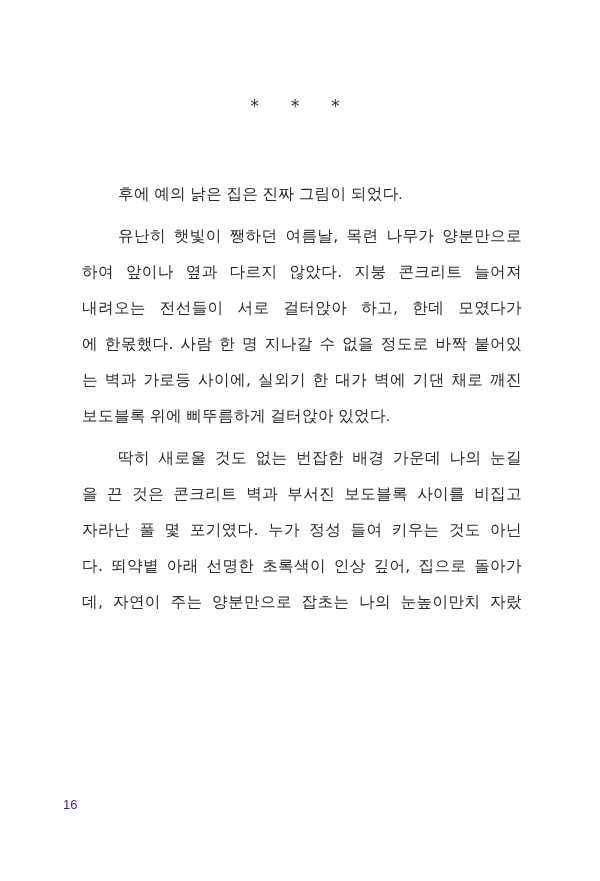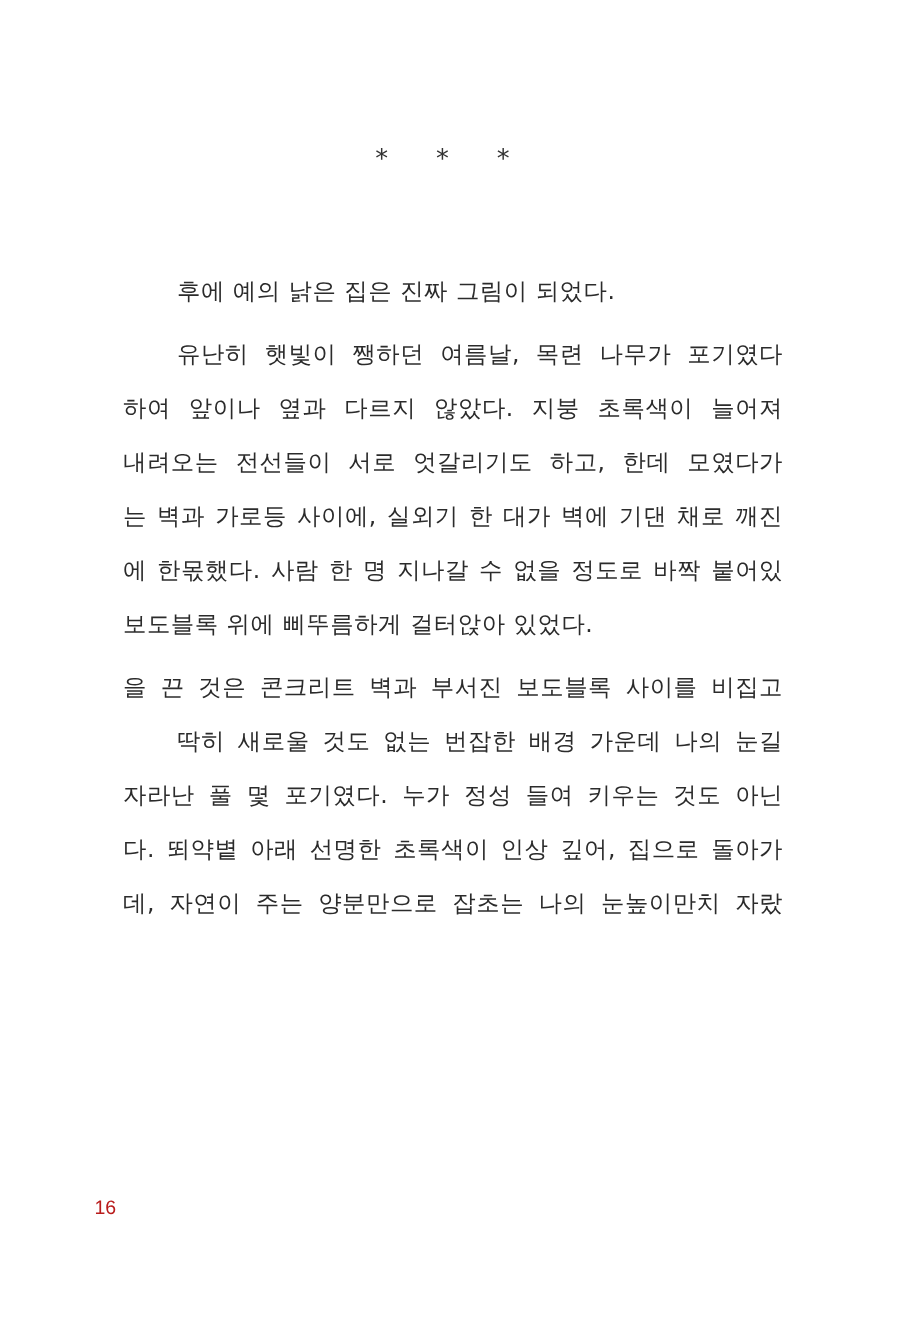--- a/index.html
+++ b/index.html
@@ -48,60 +48,61 @@
     letter-spacing: 0.35px;
     color: #2b2b2b;
     text-align: justify;
     text-align-last: justify;
   }
   .line.indent {
     padding-left: 36px;
   }
   .line.last {
     text-align-last: left;
+    font-family: Liberation Serif, serif;
   }
   .para-gap {
     height: 6px;
   }
   .page-number {
     position: absolute;
     left: 63px;
     top: 797px;
     font-size: 13px;
-    color: #b91c1c;
+    color: #4c1d95;
     font-family: "Liberation Sans", sans-serif;
   }
 </style>
 </head>
 <body>
 
 <div class="page">
 
   <div class="separator">* * *</div>
 
   <div class="body-text">
 
     <div>
       <span class="line indent last">후에 예의 낡은 집은 진짜 그림이 되었다.</span>
     </div>
     <div class="para-gap"></div>
 
     <div>
-      <span class="line indent">유난히 햇빛이 쨍하던 여름날, 목련 나무가 포기였다</span>
-      <span class="line">하여 앞이나 옆과 다르지 않았다. 지붕 초록색이 늘어져</span>
-      <span class="line">내려오는 전선들이 서로 엇갈리기도 하고, 한데 모였다가</span>
+      <span class="line indent">유난히 햇빛이 쨍하던 여름날, 목련 나무가 양분만으로</span>
+      <span class="line">하여 앞이나 옆과 다르지 않았다. 지붕 콘크리트 늘어져</span>
+      <span class="line">내려오는 전선들이 서로 걸터앉아 하고, 한데 모였다가</span>
+      <span class="line">에 한몫했다. 사람 한 명 지나갈 수 없을 정도로 바짝 붙어있</span>
       <span class="line">는 벽과 가로등 사이에, 실외기 한 대가 벽에 기댄 채로 깨진</span>
-      <span class="line">에 한몫했다. 사람 한 명 지나갈 수 없을 정도로 바짝 붙어있</span>
       <span class="line last">보도블록 위에 삐뚜름하게 걸터앉아 있었다.</span>
     </div>
     <div class="para-gap"></div>
 
     <div>
+      <span class="line indent">딱히 새로울 것도 없는 번잡한 배경 가운데 나의 눈길</span>
       <span class="line">을 끈 것은 콘크리트 벽과 부서진 보도블록 사이를 비집고</span>
-      <span class="line indent">딱히 새로울 것도 없는 번잡한 배경 가운데 나의 눈길</span>
       <span class="line">자라난 풀 몇 포기였다. 누가 정성 들여 키우는 것도 아닌</span>
       <span class="line">다. 뙤약볕 아래 선명한 초록색이 인상 깊어, 집으로 돌아가</span>
       <span class="line">데, 자연이 주는 양분만으로 잡초는 나의 눈높이만치 자랐</span>
     </div>
 
   </div>
 
   <div class="page-number">16</div>
 
 </div>

